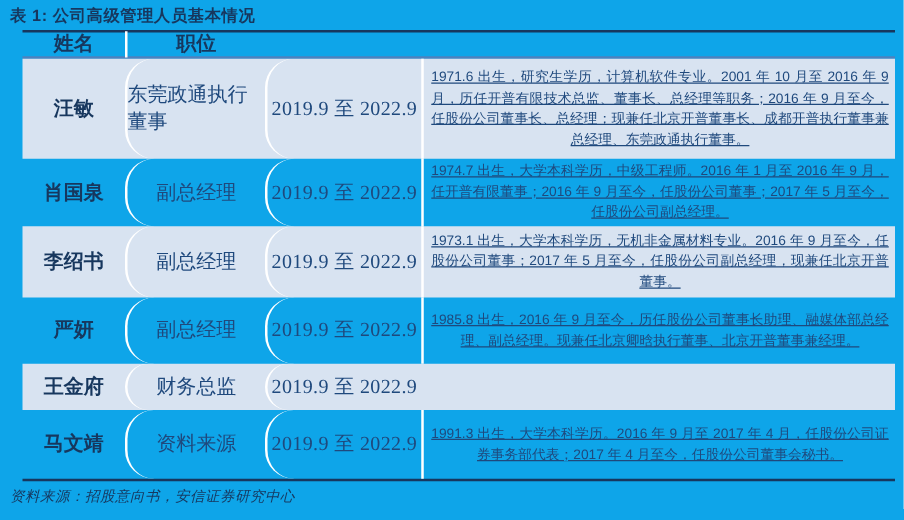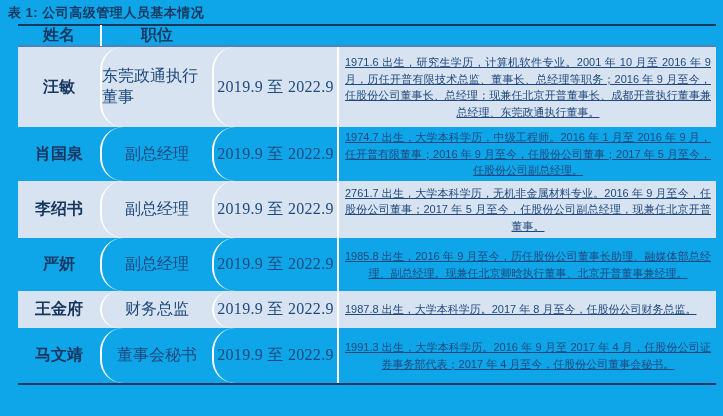--- a/index.html
+++ b/index.html
@@ -90,40 +90,40 @@
       <div class="c1">肖国泉</div>
       <div class="c2">副总经理</div>
       <div class="c3">2019.9 至 2022.9</div>
       <div class="c4">1974.7 出生，大学本科学历，中级工程师。2016 年 1 月至 2016 年 9 月，任开普有限董事；2016 年 9 月至今，任股份公司董事；2017 年 5 月至今，任股份公司副总经理。</div>
     </div>
 
     <div class="row striped r3">
       <div class="c1">李绍书</div>
       <div class="c2">副总经理</div>
       <div class="c3">2019.9 至 2022.9</div>
-      <div class="c4">2761.7 出生，大学本科学历，无机非金属材料专业。2016 年 9 月至今，任股份公司董事；2017 年 5 月至今，任股份公司副总经理，现兼任北京开普董事。</div>
+      <div class="c4">1973.1 出生，大学本科学历，无机非金属材料专业。2016 年 9 月至今，任股份公司董事；2017 年 5 月至今，任股份公司副总经理，现兼任北京开普董事。</div>
     </div>
 
     <div class="row r4">
       <div class="c1">严妍</div>
       <div class="c2">副总经理</div>
       <div class="c3">2019.9 至 2022.9</div>
       <div class="c4">1985.8 出生，2016 年 9 月至今，历任股份公司董事长助理、融媒体部总经理、副总经理。现兼任北京卿晗执行董事、北京开普董事兼经理。</div>
     </div>
 
     <div class="row striped r5">
       <div class="c1">王金府</div>
       <div class="c2">财务总监</div>
       <div class="c3">2019.9 至 2022.9</div>
-      <div class="c4">1987.8 出生，大学本科学历。2017 年 8 月至今，任股份公司财务总监。</div>
     </div>
 
     <div class="row r6">
       <div class="c1">马文靖</div>
-      <div class="c2">董事会秘书</div>
+      <div class="c2">资料来源</div>
       <div class="c3">2019.9 至 2022.9</div>
       <div class="c4">1991.3 出生，大学本科学历。2016 年 9 月至 2017 年 4 月，任股份公司证券事务部代表；2017 年 4 月至今，任股份公司董事会秘书。</div>
     </div>
 
   </div>
 
+  <div class="source">资料来源：招股意向书，安信证券研究中心</div>
 
 </div>
 
 </body></html>

